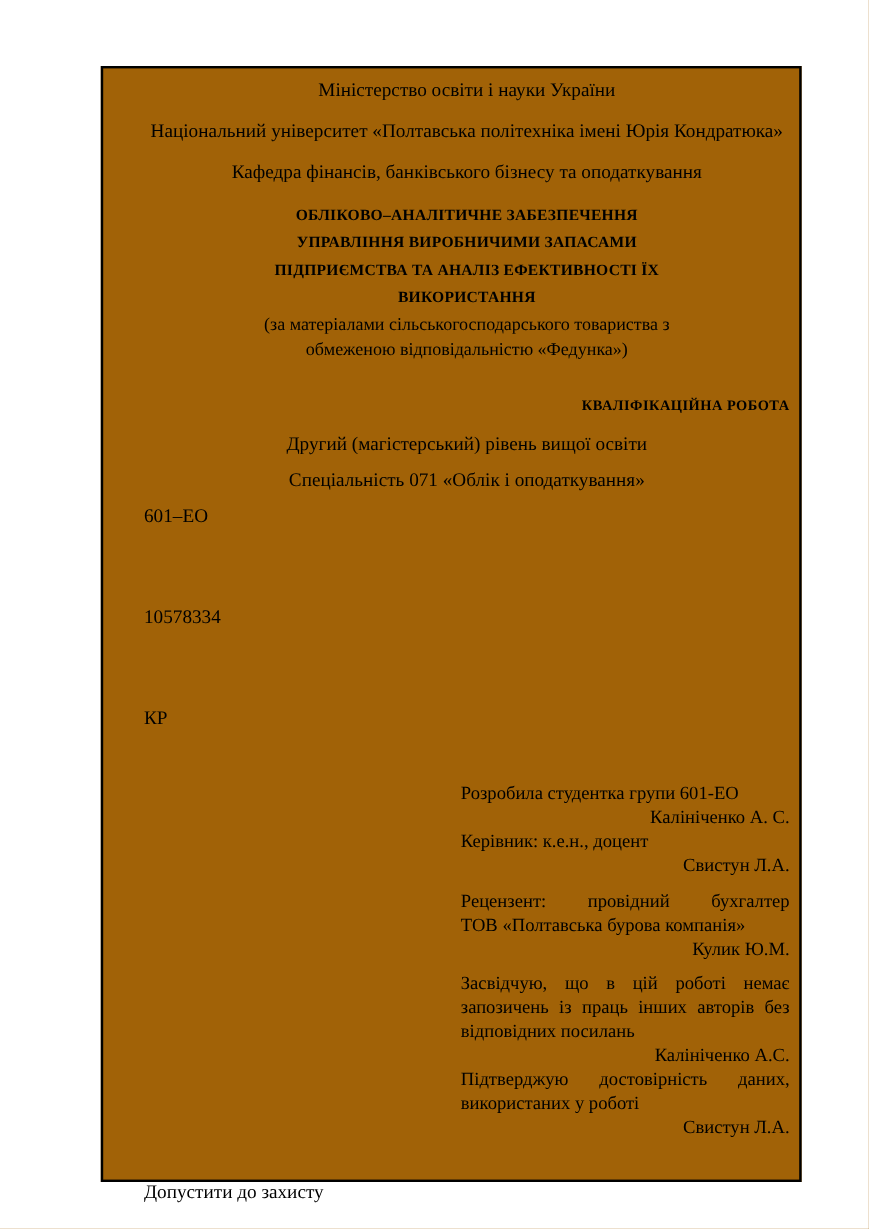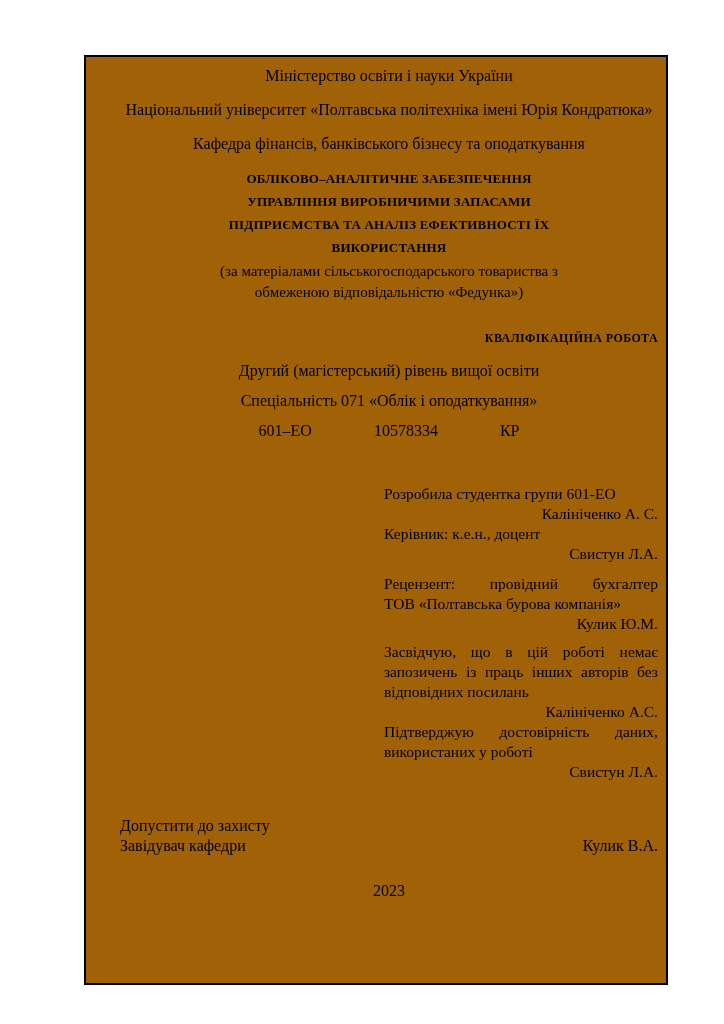--- a/index.html
+++ b/index.html
@@ -53,24 +53,24 @@
   .meta-line {
     font-size: 16px;
     line-height: 22px;
     text-align: center;
   }
   .level { margin-top: 10px; }
   .specialty { margin-top: 8px; }
   .code-line {
     margin-top: 8px;
     display: flex;
-    justify-content: center;
     gap: 62px;
     font-size: 16px;
     line-height: 22px;
+    flex-direction: column;
   }
   .sig-block {
     width: 274px;
     margin-left: auto;
     margin-right: 0;
     margin-top: 42px;
     font-size: 15.5px;
     line-height: 20px;
   }
   .sig-left { text-align: left; }
@@ -147,21 +147,17 @@
 
     <div>
       <div class="just">Підтверджую достовірність даних,</div>
       <div class="sig-left">використаних у роботі</div>
       <div class="sig-right">Свистун Л.А.</div>
     </div>
   </div>
 
   <div class="bottom-block">
     <div>Допустити до захисту</div>
-    <div class="head-row">
-      <span>Завідувач кафедри</span>
-      <span>Кулик В.А.</span>
-    </div>
   </div>
 
   <div class="year-line">2023</div>
 
 </div>
 
 </body></html>

